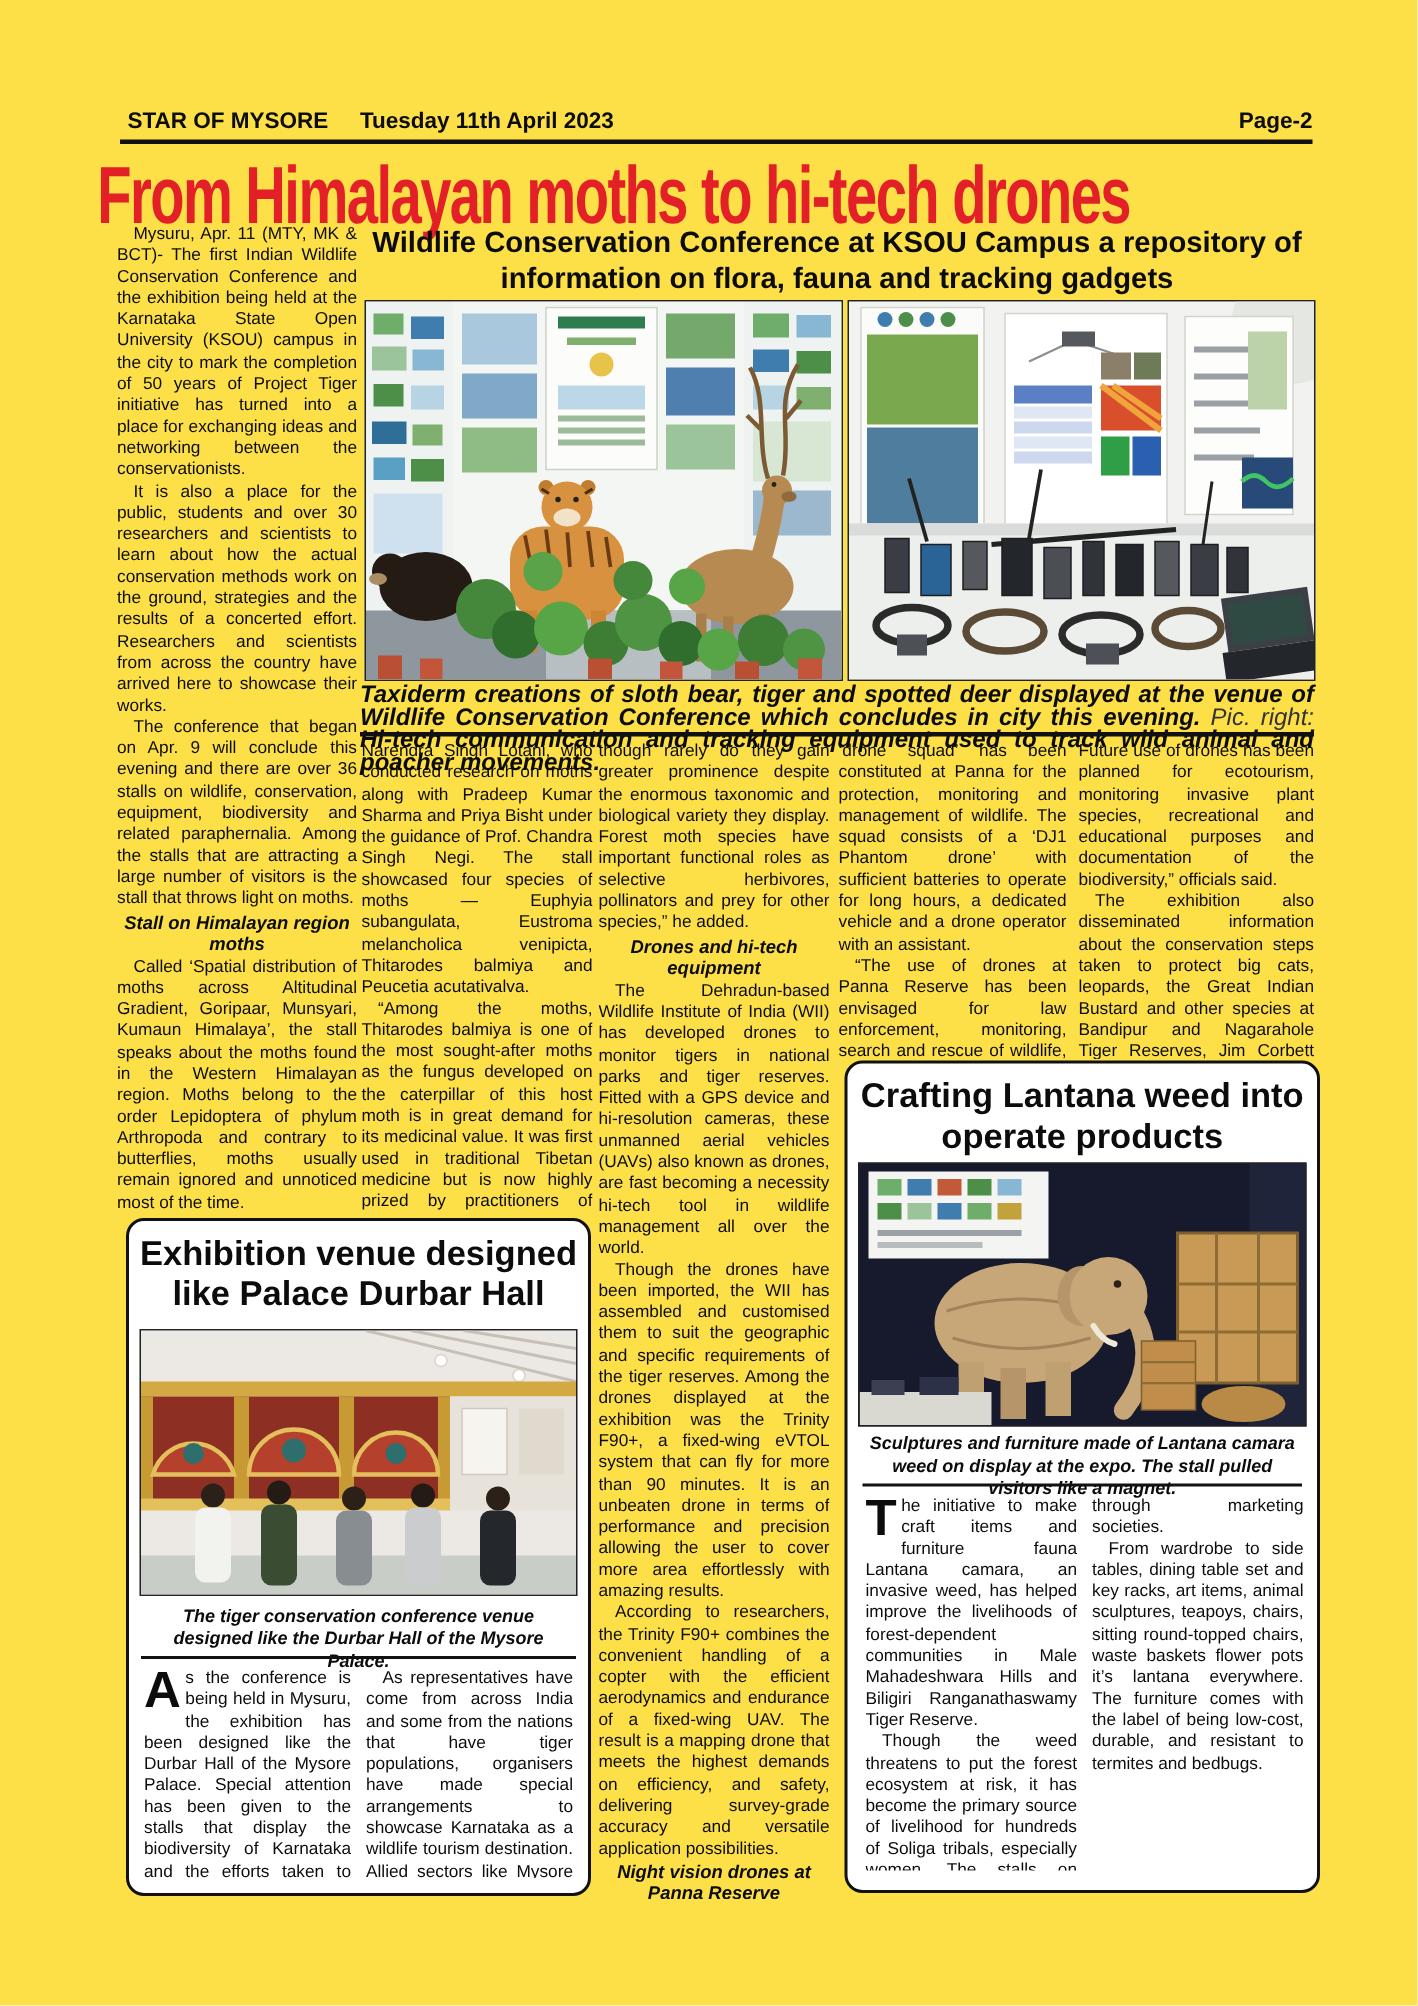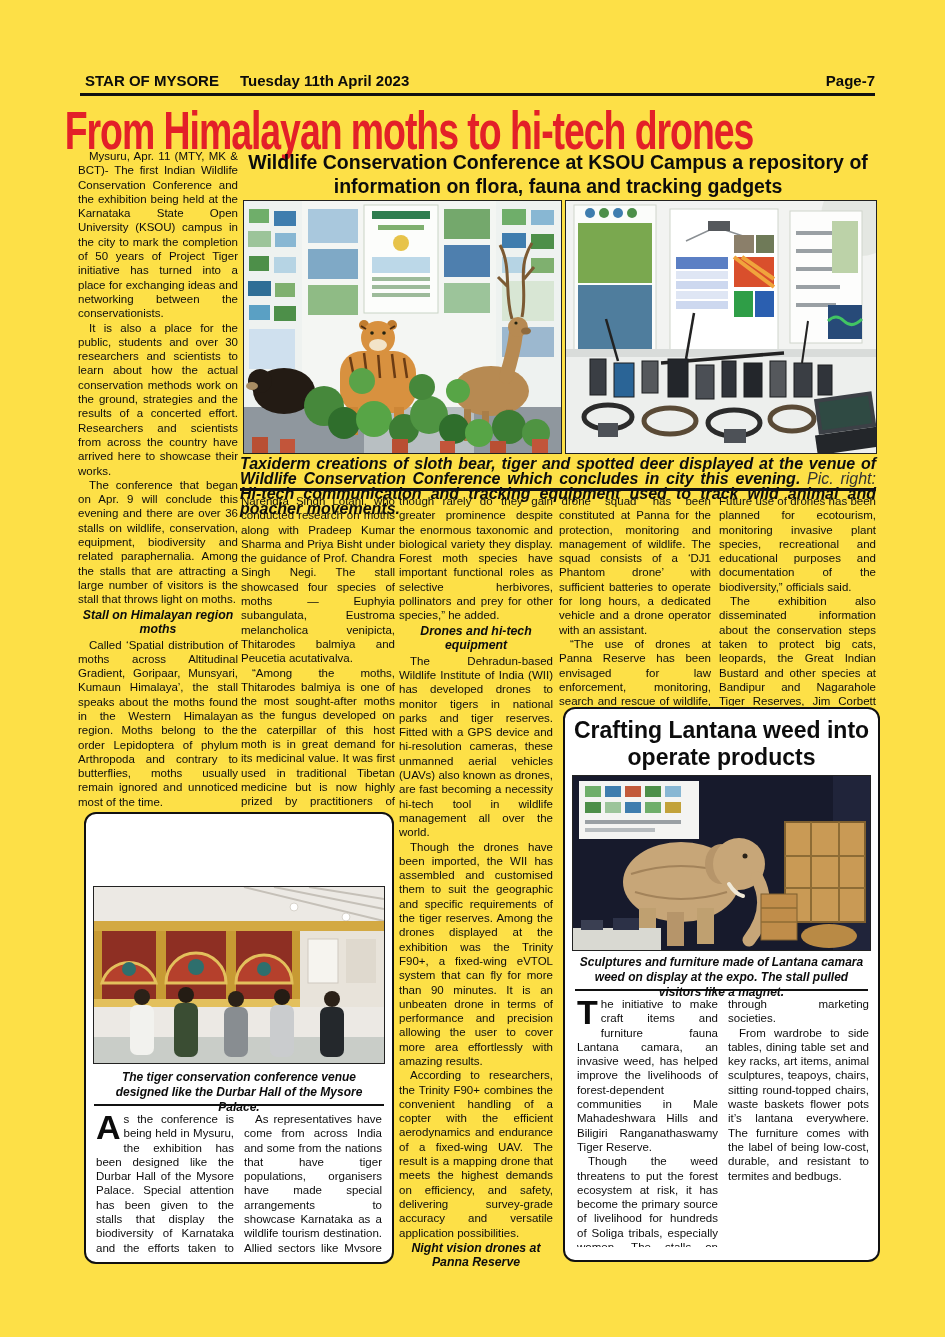--- a/index.html
+++ b/index.html
@@ -26,21 +26,21 @@
   .boxcap{font-size:12px;line-height:15px;font-weight:bold;font-style:italic;text-align:center;}
   .dropcap{float:left;font-size:34px;line-height:27px;font-weight:bold;padding:2px 3px 0 0;}
 </style>
 </head>
 <body>
 
 <div class="page">
 
   <div class="abs mast" style="left:85px;top:72px;">STAR OF MYSORE</div>
   <div class="abs mast" style="left:240px;top:72px;">Tuesday 11th April 2023</div>
-  <div class="abs mast" style="right:70px;top:72px;">Page-7</div>
+  <div class="abs mast" style="right:70px;top:72px;">Page-2</div>
   <div class="abs mastrule" style="left:80px;top:93px;width:795px;"></div>
 
   <div class="abs headline" style="left:78px;top:99px;width:797px;height:52px;">
     <span class="hspan">From Himalayan moths to hi-tech drones</span>
   </div>
 
   <div class="abs subhead" style="left:240px;top:150px;width:636px;">Wildlife Conservation Conference at KSOU Campus a repository of information on flora, fauna and tracking gadgets</div>
 
   <div class="abs photo" style="left:243px;top:200px;width:317px;height:252px;">
     <svg width="317" height="252" viewBox="0 0 317 252">
@@ -253,20 +253,21 @@
     <p class="para noindent">‘drone squad’ has been constituted at Panna for the protection, monitoring and management of wildlife. The squad consists of a ‘DJ1 Phantom drone’ with sufficient batteries to operate for long hours, a dedicated vehicle and a drone operator with an assistant.</p>
     <p class="para">“The use of drones at Panna Reserve has been envisaged for law enforcement, monitoring, search and rescue of wildlife, wildfire fire-fighting and curbing human-animal conflict.</p>
   </div>
 
   <div class="abs body-text" style="left:719px;top:494px;width:157px;height:212px;">
     <p class="para noindent">Future use of drones has been planned for ecotourism, monitoring invasive plant species, recreational and educational purposes and documentation of the biodiversity,” officials said.</p>
     <p class="para">The exhibition also disseminated information about the conservation steps taken to protect big cats, leopards, the Great Indian Bustard and other species at Bandipur and Nagarahole Tiger Reserves, Jim Corbett National Park and Satpura Tiger Reserve.</p>
   </div>
 
   <div class="abs storybox" style="left:84px;top:812px;width:306px;height:448px;">
+    <div class="boxtitle" style="margin:8px 6px 0 6px;">Exhibition venue designed like Palace Durbar Hall</div>
     <div class="photo" style="position:absolute;left:7px;top:72px;width:290px;height:176px;">
       <svg width="290" height="176" viewBox="0 0 290 176">
         <rect width="290" height="176" fill="#ece9e4"></rect>
         <path d="M150 0 L290 34 M180 0 L290 22 M215 0 L290 12" stroke="#c5c0b8" stroke-width="2" fill="none"></path>
         <circle cx="200" cy="20" r="4" fill="#fff" stroke="#d8d4cc"></circle>
         <circle cx="252" cy="30" r="4" fill="#fff" stroke="#d8d4cc"></circle>
         <rect x="0" y="34" width="290" height="10" fill="#d3a943"></rect>
         <g>
           <rect x="0" y="44" width="206" height="74" fill="#8e2f23"></rect>
           <rect x="0" y="44" width="8" height="74" fill="#c79a33"></rect>

